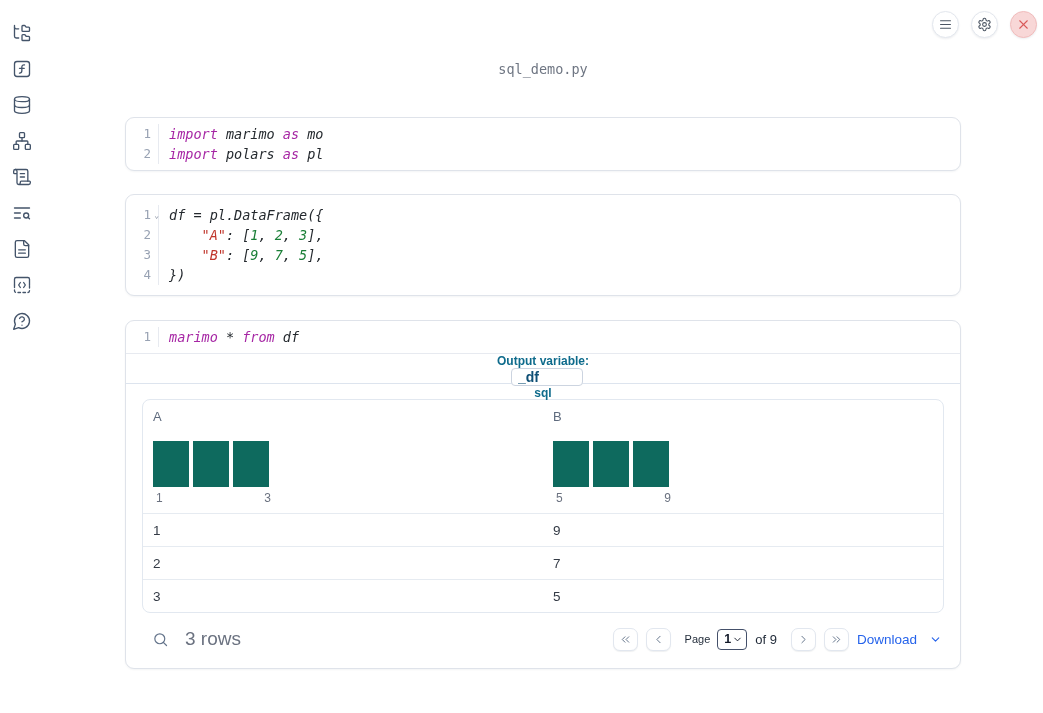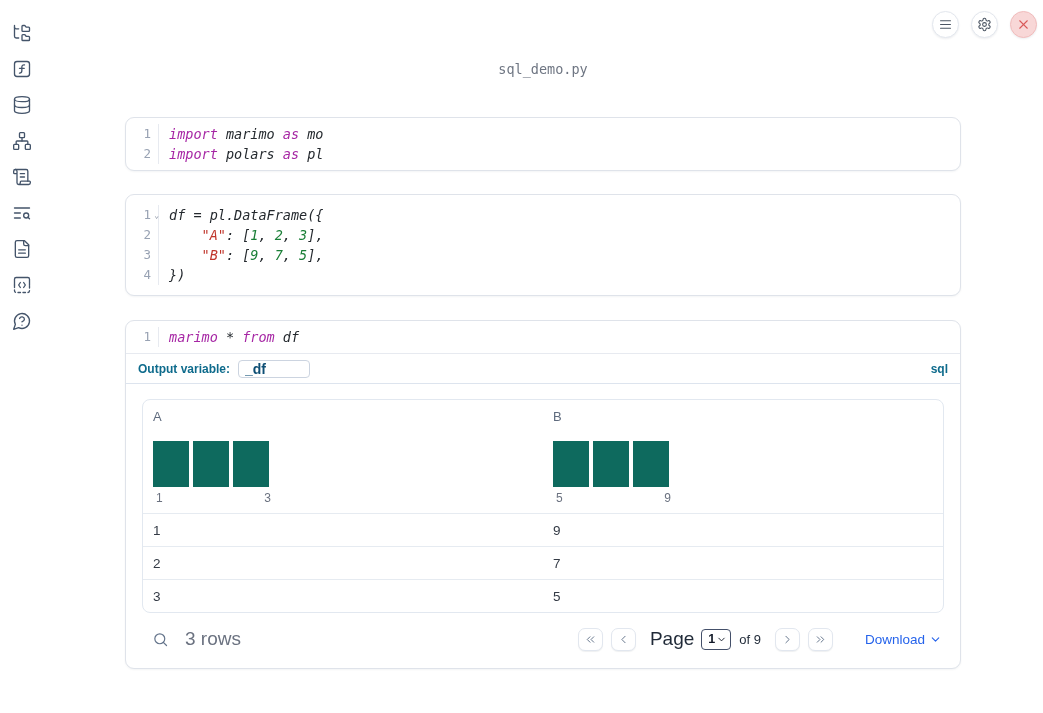--- a/index.html
+++ b/index.html
@@ -56,21 +56,21 @@
   }
   .fold { position:absolute; right:-1px; top:1px; font-size:8px; color:#8a93a3; }
   .codetxt { padding-left:10px; white-space:pre;font-style:italic; }
   .tok-kw  { color:#a626a4; }
   .tok-str { color:#c0362c; }
   .tok-num { color:#1a7f37; }
   .tok-pl  { color:#24292e; }
 
   
   .sql-code-row { padding:6px 0; border-bottom:1px solid #e7eaf0; }
-  .output-var-row { display:flex; align-items:center; height:30px; padding:0 12px; border-bottom:1px solid #dde4ee; }
+  .output-var-row { display:flex; align-items:center; height:30px; padding:0 12px; border-bottom:1px solid #dde4ee;flex-direction:column; }
   .ov-label { font-size:12px; font-weight:bold; color:#0e6b8c; }
   .ov-input {
     margin-left:8px; width:72px; height:18px; border:1px solid #ccd4e0; border-radius:4px;
     font-family:"Liberation Sans", sans-serif; font-size:14px; font-weight:bold; color:#0e4f75; padding:0 6px;
   }
   .ov-spacer { flex:1; }
   .lang-badge { font-size:12px; font-weight:bold; color:#0e6b8c; }
 
   .output-area { padding:15px 16px 12px; }
   .table-widget { border:1px solid #e2e8f0; border-radius:8px; overflow:hidden; }
@@ -92,31 +92,31 @@
   .search-btn { background:none; border:none; padding:0; cursor:pointer; }
   .search-btn svg { width:17px; height:17px; stroke:#64748b; fill:none; stroke-width:1.7; stroke-linecap:round; }
   .rowcount { margin-left:16px; font-size:19px; color:#6b7280; }
   .f-spacer { flex:1; }
   .nav-btn {
     width:25px; height:23px; border:1px solid #e2e7ef; border-radius:7px; background:#fff;
     box-shadow:0 1px 1px rgba(30,41,59,.07); display:flex; align-items:center; justify-content:center;
     cursor:pointer; padding:0; margin-left:8px;
   }
   .nav-btn svg { width:13px; height:13px; stroke:#64748b; fill:none; stroke-width:1.8; stroke-linecap:round; stroke-linejoin:round; }
-  .page-label { margin-left:14px; font-size:19px; color:#1f2937; }
+  .page-label { margin-left:14px; font-size:11px; color:#1f2937; }
   .page-select {
     margin:0 8px 0 7px; height:21px; min-width:30px; border:1.6px solid #44506a; border-radius:4px;
     display:flex; align-items:center; padding:0 3px 0 6px; gap:1px; font-size:12.5px; font-weight:600;
     color:#111827; background:#fff; cursor:pointer;
   }
   .page-select svg { width:11px; height:11px; stroke:#111827; fill:none; stroke-width:2; stroke-linecap:round; stroke-linejoin:round; }
   .of-label { font-size:13px; color:#1f2937; margin-right:6px; }
   .download-btn {
-    margin-left:32px; background:none; border:none; padding:0; cursor:pointer;
-    display:flex; align-items:center; gap:4px; color:#2563eb; font-size:13.5px; font-family:"Liberation Sans", sans-serif;
+    margin-left:8px; background:none; border:none; padding:0; cursor:pointer;
+    display:flex; align-items:center; gap:12px; color:#2563eb; font-size:13.5px; font-family:"Liberation Sans", sans-serif;
   }
   .download-btn svg { width:13px; height:13px; stroke:#2563eb; fill:none; stroke-width:2; stroke-linecap:round; stroke-linejoin:round; }
 </style>
 </head>
 <body>
 
 <nav class="sidebar">
   <button class="side-btn">
     <span>
         <svg viewBox="0 0 24 24">

